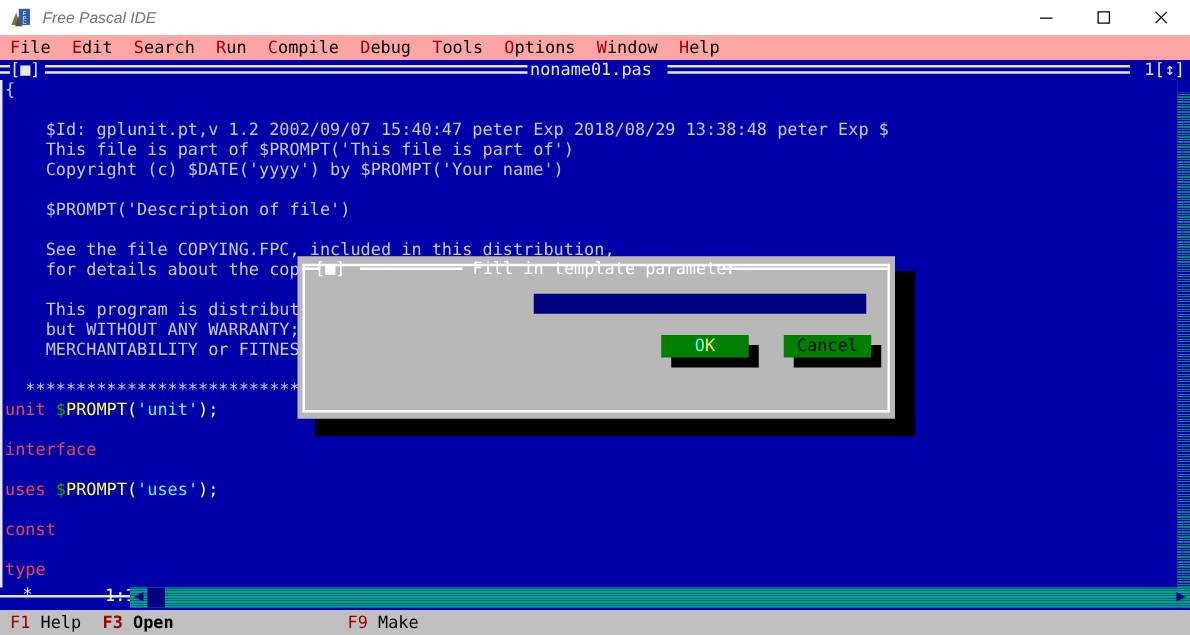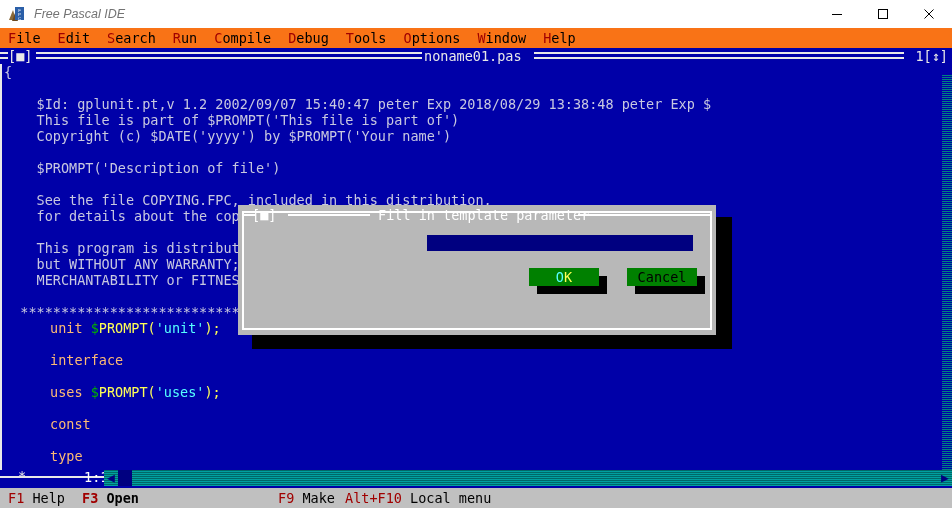--- a/index.html
+++ b/index.html
@@ -52,21 +52,21 @@
     align-items: center;
     justify-content: center;
   }
   .win-btn svg { display: block; }
 
   
   .menubar {
     position: absolute;
     left: 0; top: 28px;
     width: 952px; height: 20px;
-    background: #f97316;
+    background: #fca5a5;
     display: flex;
     align-items: center;
     font-size: 13.5px;
     line-height: 20px;
     color: #000000;
     letter-spacing: 0px;
   }
   .menu-item {
     padding: 0 0;
     margin-right: 17px;
@@ -139,21 +139,21 @@
     width: 916px;
     height: 408px;
     font-size: 13.5px;
     line-height: 16px;
     color: #c8c8e0;
     white-space: pre;
     overflow: hidden;
   }
   .code .line { height: 16px; white-space: pre; }
   .c-cmt  { color: #c8c8e0; }
-  .c-kw   { color: #fdba74; margin-left: 46px; }
+  .c-kw   { color: #ef4444; }
   .c-dol  { color: #00b000; }
   .c-fn   { color: #ffff55; }
   .c-str  { color: #55ffff; }
   .c-pun  { color: #ffff55; }
 
   
   .edit-left-edge {
     position: absolute;
     left: 0; top: 16px;
     width: 2px; height: 406px;
@@ -456,16 +456,15 @@
   <input class="dlg-input" type="text" value="" placeholder="" style="">
   <div class="btn-shadow btn-ok-sh"></div>
   <div class="btn btn-ok"><span class="hot-cyan">O</span><span class="hot-yel">K</span></div>
   <div class="btn-shadow btn-cancel-sh"></div>
   <div class="btn btn-cancel"><span>C</span><span>ancel</span></div>
 
   <div class="statusbar">
     <div class="status-item" style="left:8px;"><span class="status-key">F1</span><span> Help</span></div>
     <div class="status-item" style="left:82px;font-weight:bold;"><span class="status-key">F3</span><span> Open</span></div>
     <div class="status-item" style="left:278px;"><span class="status-key">F9</span><span> Make</span></div>
-    <div class="status-item" style="left:345px;"><span class="status-key">Alt+F10</span><span> Local menu</span></div>
   </div>
 
 </div>
 
 </body></html>

